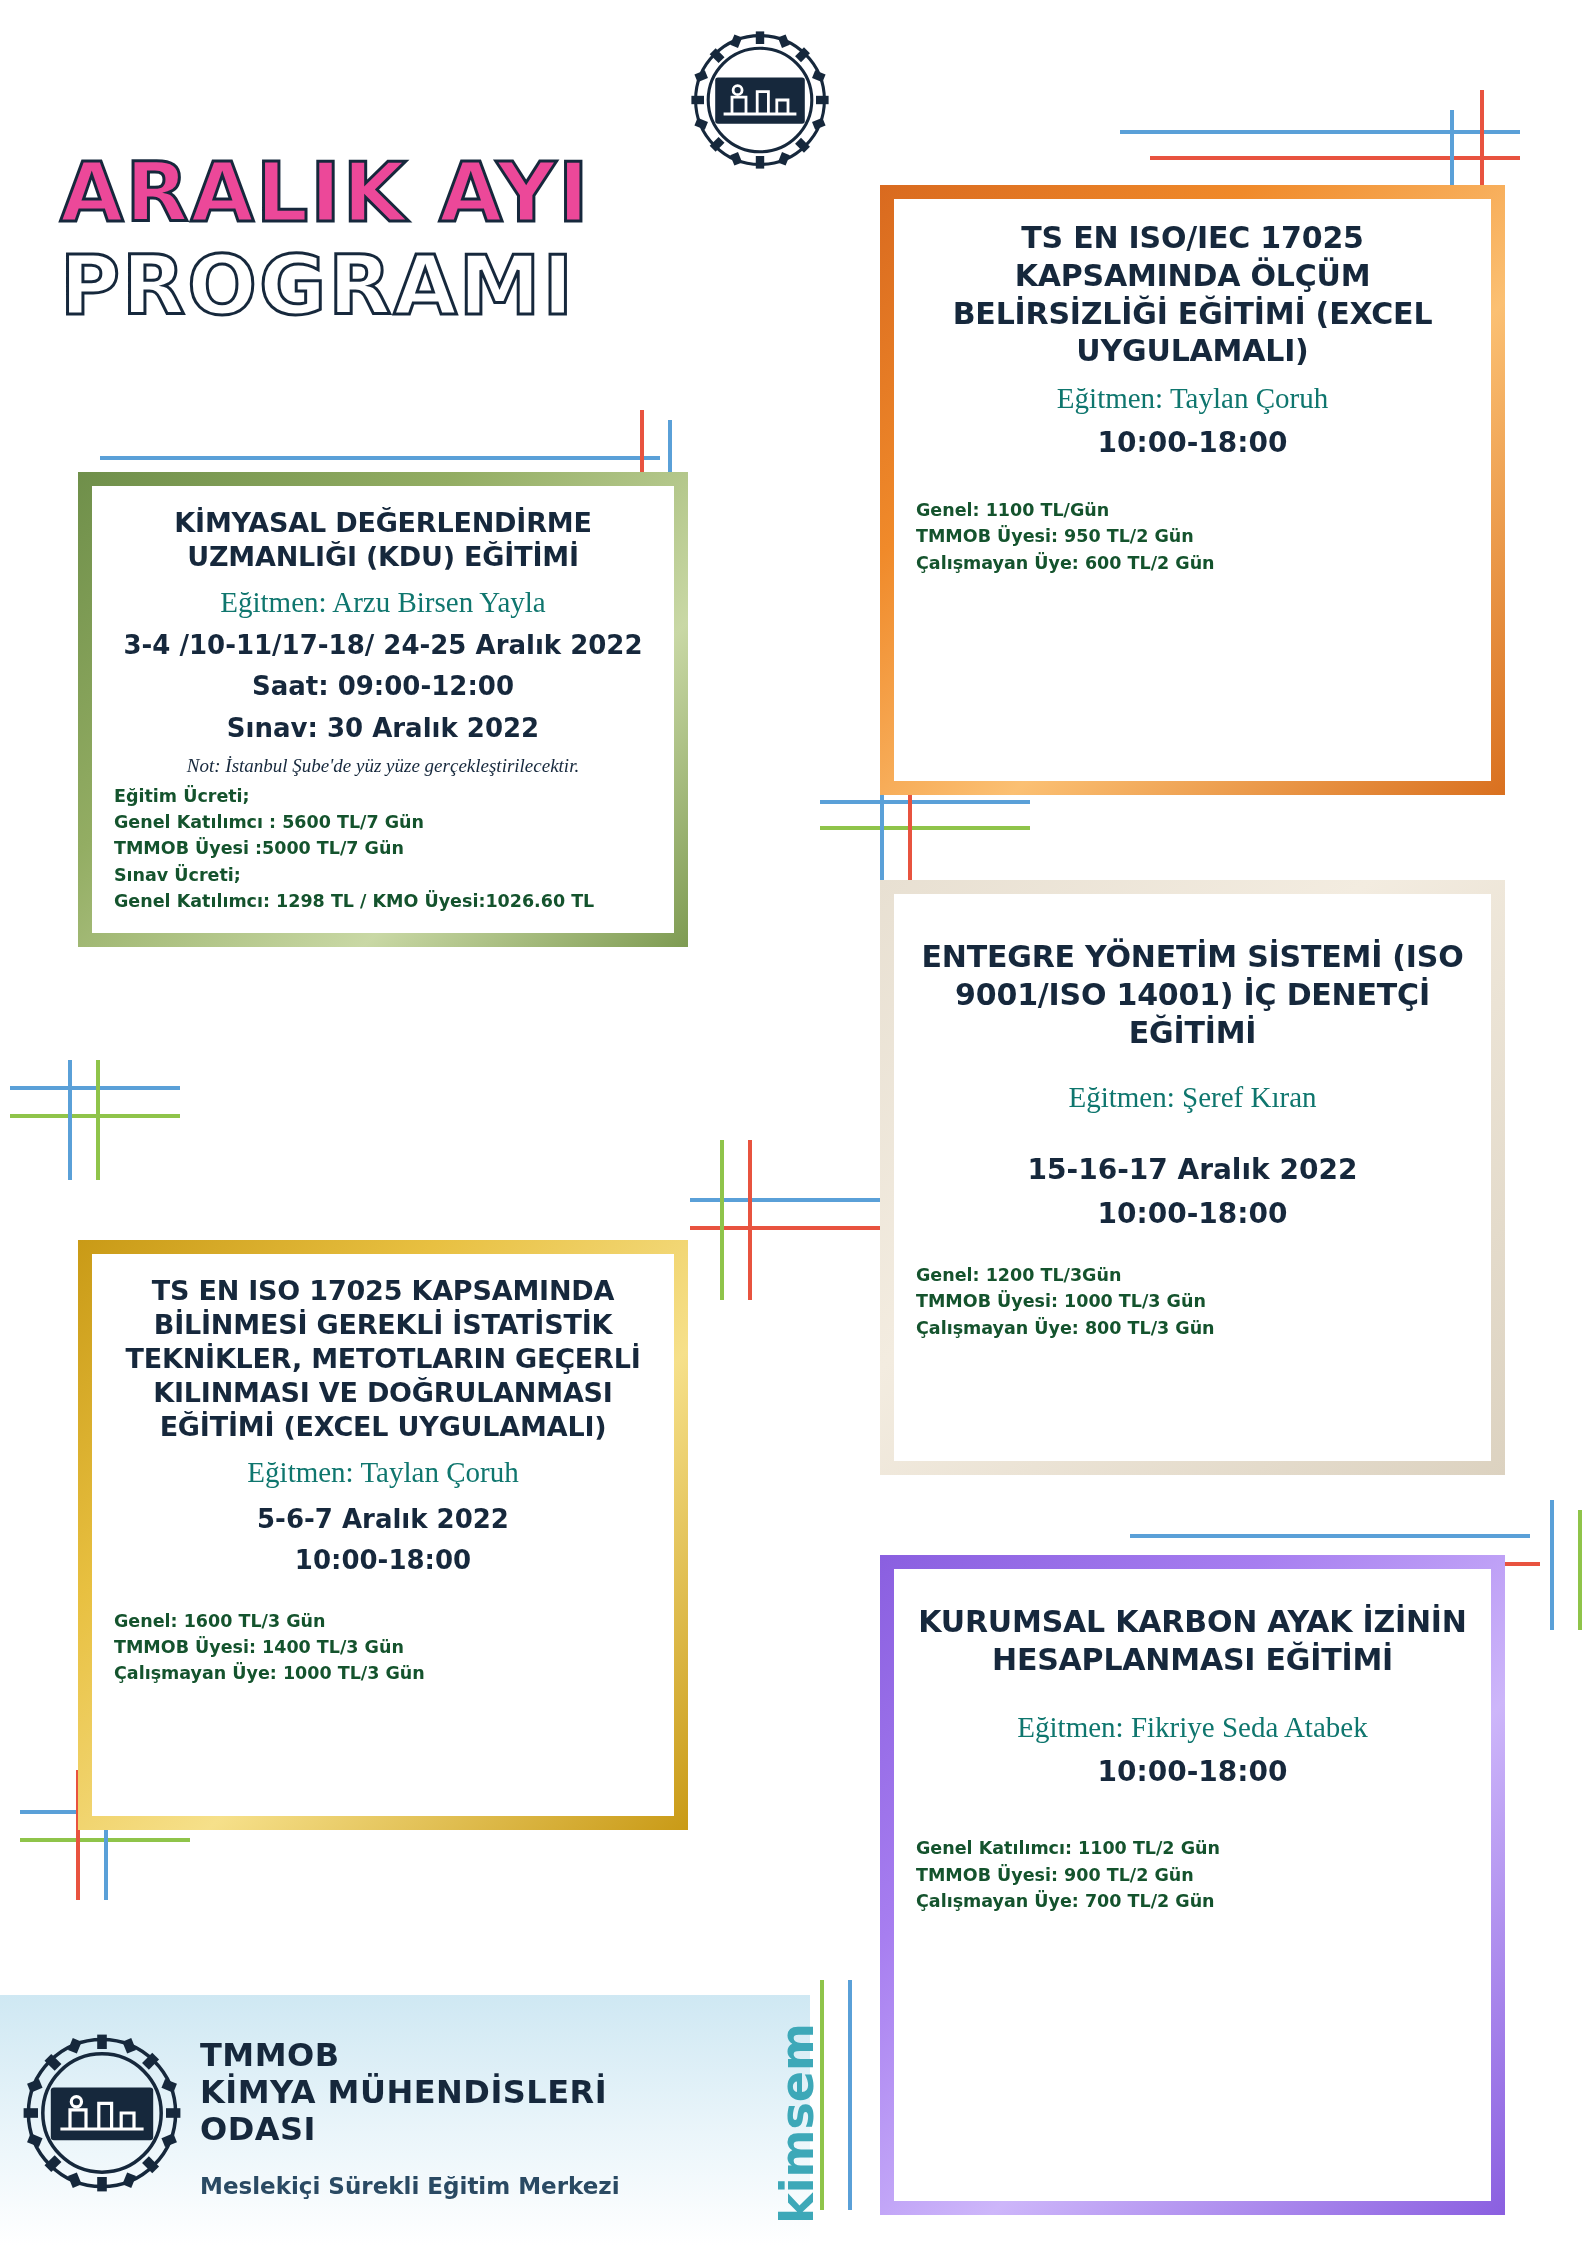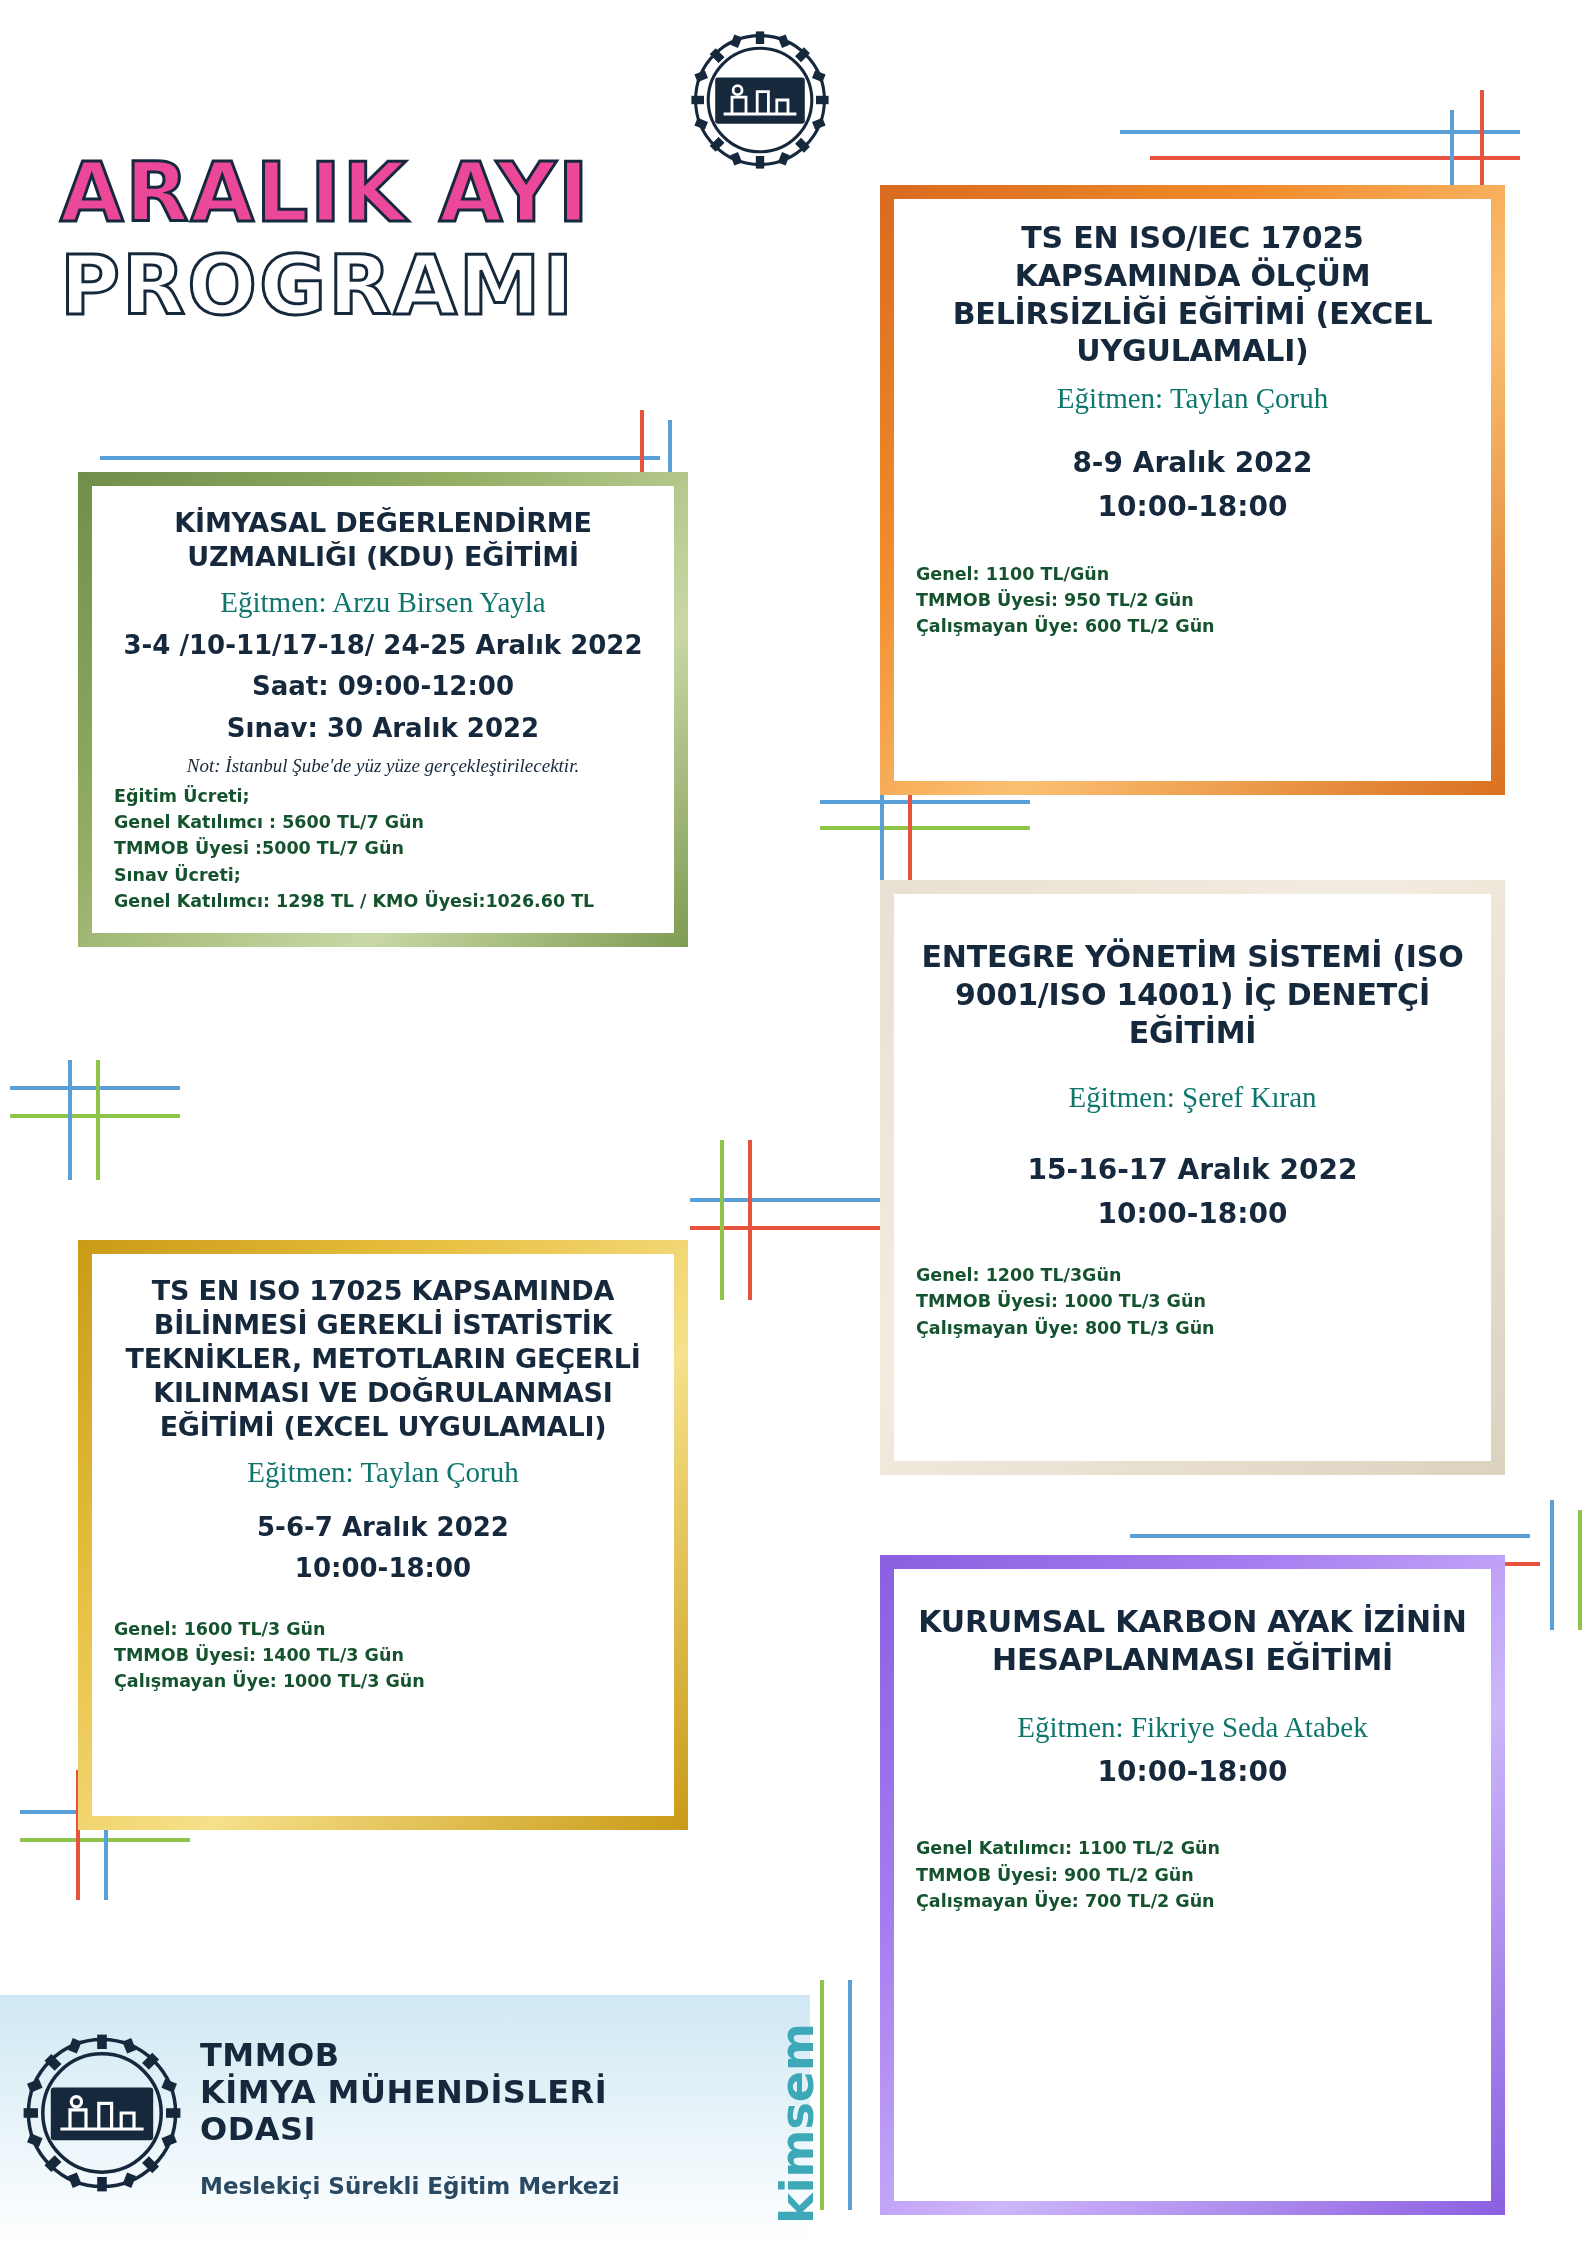--- a/index.html
+++ b/index.html
@@ -263,35 +263,34 @@
       <div class="fee-line">Sınav Ücreti;</div>
       <div class="fee-line">Genel Katılımcı: 1298 TL / KMO Üyesi:1026.60 TL</div>
     </div>
   </div>
 </div>
 
 <div class="card b-gold" style="left:78px; top:1240px; width:610px; height:590px;">
   <div class="card-inner">
     <div class="c-title">TS EN ISO 17025 KAPSAMINDA BİLİNMESİ GEREKLİ İSTATİSTİK TEKNİKLER, METOTLARIN GEÇERLİ KILINMASI VE DOĞRULANMASI EĞİTİMİ (EXCEL UYGULAMALI)</div>
     <div class="c-trainer">Eğitmen: Taylan Çoruh</div>
-    <div class="c-dates" style="margin-top:18px;">5-6-7 Aralık 2022</div>
+    <div class="c-dates" style="margin-top:10px;">5-6-7 Aralık 2022</div>
     <div class="c-dates">10:00-18:00</div>
     <div class="c-fees" style="margin-top:28px;">
       <div class="fee-line">Genel: 1600 TL/3 Gün</div>
       <div class="fee-line">TMMOB Üyesi: 1400 TL/3 Gün</div>
       <div class="fee-line">Çalışmayan Üye: 1000 TL/3 Gün</div>
     </div>
   </div>
 </div>
 
 <div class="card b-orange" style="left:880px; top:185px; width:625px; height:610px;">
   <div class="card-inner">
     <div class="c-title" style="font-size:30px;">TS EN ISO/IEC 17025 KAPSAMINDA ÖLÇÜM BELİRSİZLİĞİ EĞİTİMİ (EXCEL UYGULAMALI)</div>
     <div class="c-trainer">Eğitmen: Taylan Çoruh</div>
-    <div class="c-dates" style="margin-top:26px; font-size:28px;">8-9 Aralık 2022</div>
     <div class="c-dates" style="font-size:28px;">10:00-18:00</div>
     <div class="c-fees" style="margin-top:34px;">
       <div class="fee-line">Genel: 1100 TL/Gün</div>
       <div class="fee-line">TMMOB Üyesi: 950 TL/2 Gün</div>
       <div class="fee-line">Çalışmayan Üye: 600 TL/2 Gün</div>
     </div>
   </div>
 </div>
 
 <div class="card b-cream" style="left:880px; top:880px; width:625px; height:595px;">

